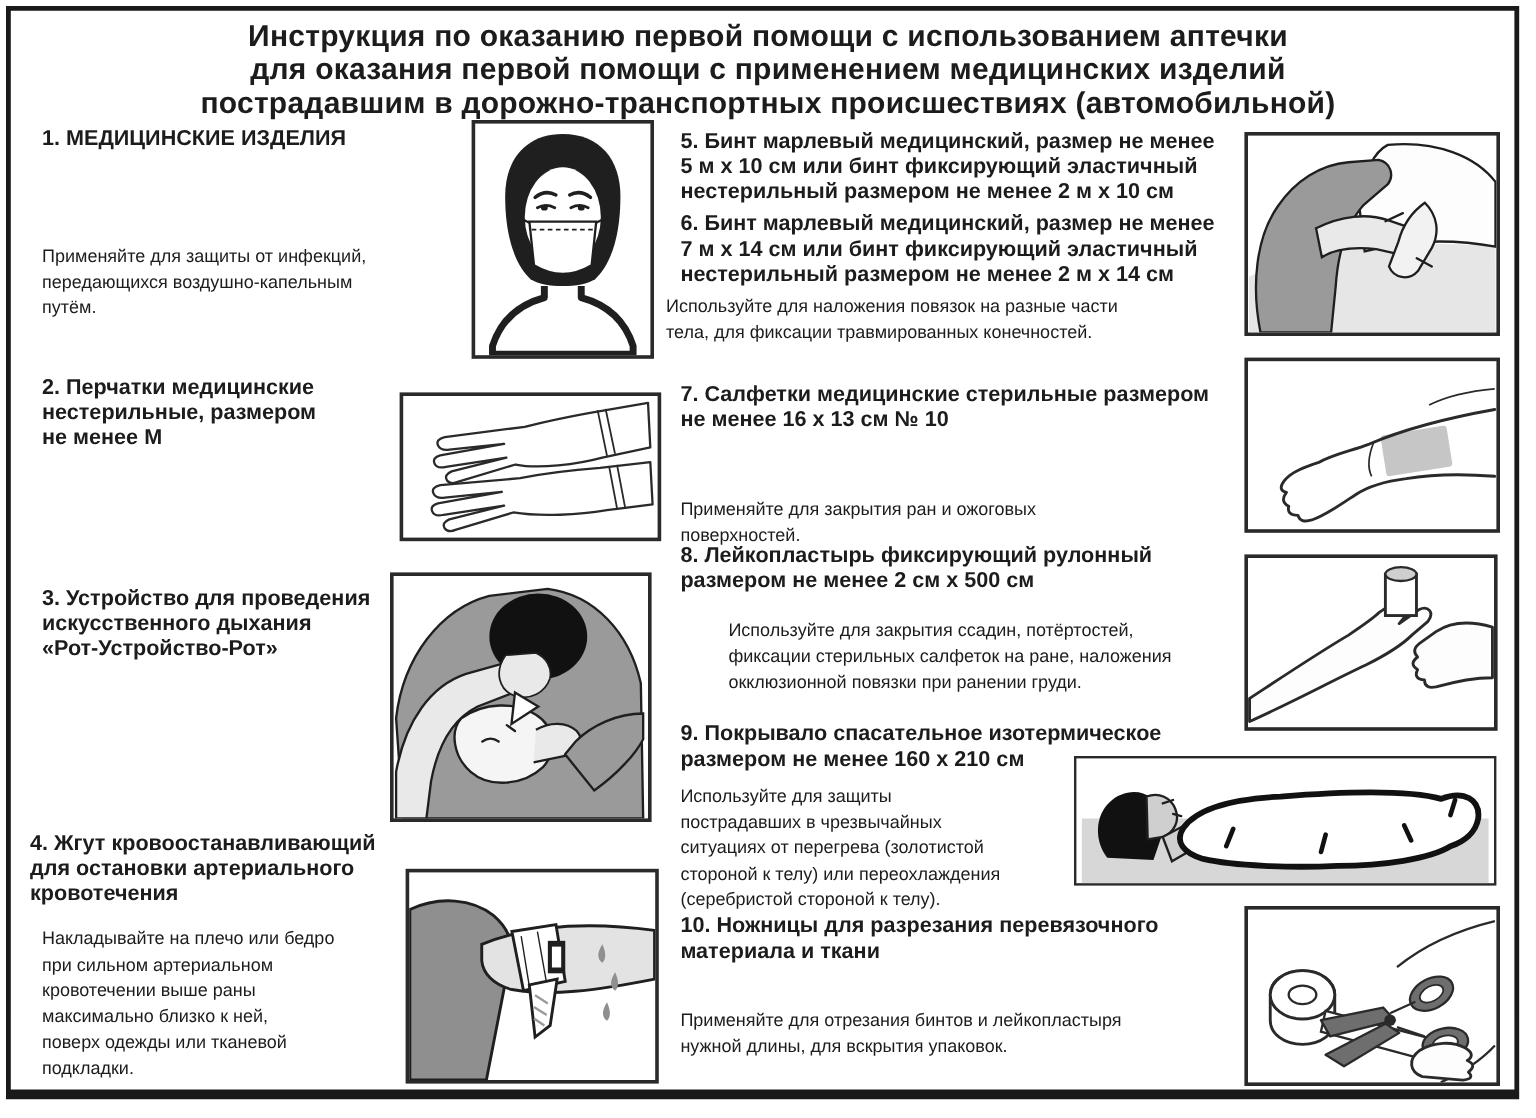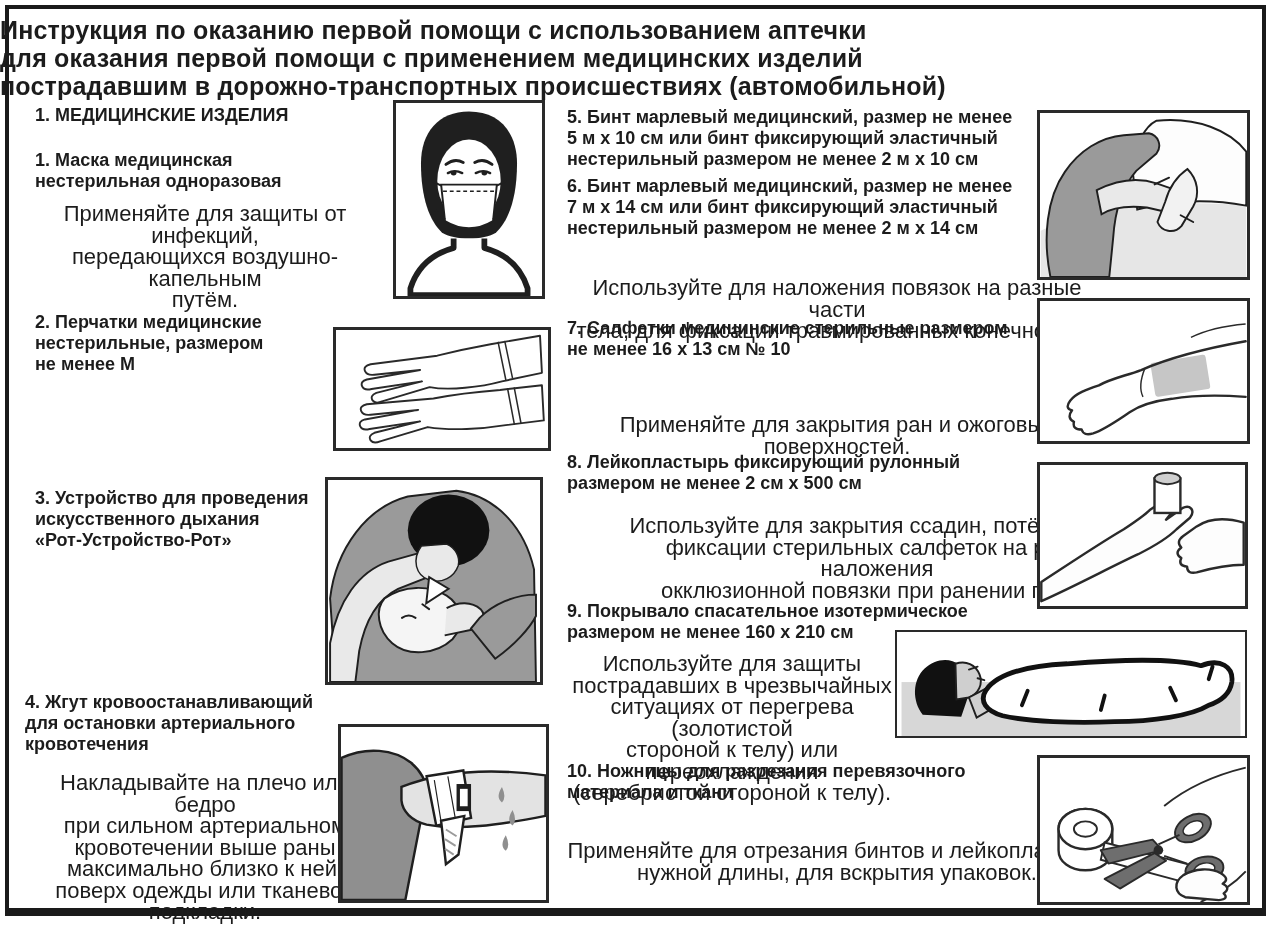--- a/index.html
+++ b/index.html
@@ -5,51 +5,49 @@
   html,body{margin:0;padding:0;background:#e8e8e8;}
   .page{
     position:relative;width:1280px;height:932px;background:#fff;
     font-family:"Liberation Sans", sans-serif;color:#1c1c1c;overflow:hidden;
   }
   .frame{
     position:absolute;left:5px;top:5px;width:1261px;height:911px;
     border:4px solid #1a1a1a;border-bottom-width:8px;box-sizing:border-box;
   }
   .title{
-    position:absolute;left:0;top:16px;width:1280px;
+    position:absolute;left:0;top:16px;width:1280px;text-align:center;
     font-weight:bold;font-size:25px;line-height:28px;letter-spacing:0.2px;
   }
   .h{
     position:absolute;font-weight:bold;font-size:18px;line-height:21px;
     white-space:pre-line;
   }
   .b{
-    position:absolute;font-size:22px;line-height:21.5px;white-space:pre-line;text-align:center;
+    position:absolute;font-size:15px;line-height:21.5px;white-space:pre-line;
   }
   .imgbox{
     position:absolute;border:3px solid #2a2a2a;background:#fff;box-sizing:border-box;
   }
   .imgbox svg{display:block;width:100%;height:100%;}
 </style>
 </head>
 <body>
 
 <div class="page">
   <div class="frame"></div>
 
   <div class="title">
     <div>Инструкция по оказанию первой помощи с использованием аптечки</div>
     <div>для оказания первой помощи с применением медицинских изделий</div>
     <div>пострадавшим в дорожно-транспортных происшествиях (автомобильной)</div>
   </div>
 
   <div class="h" style="left:35px;top:105px;width:340px;">1. МЕДИЦИНСКИЕ ИЗДЕЛИЯ</div>
 
-  <div class="h" style="left:35px;top:150px;width:340px;">1. Маска медицинская
-нестерильная одноразовая</div>
   <div class="b" style="left:35px;top:203px;width:340px;">Применяйте для защиты от инфекций,
 передающихся воздушно-капельным
 путём.</div>
 
   <div class="h" style="left:35px;top:312px;width:340px;">2. Перчатки медицинские
 нестерильные, размером
 не менее М</div>
 
   <div class="h" style="left:35px;top:488px;width:340px;">3. Устройство для проведения
 искусственного дыхания
@@ -64,21 +62,21 @@
 максимально близко к ней,
 поверх одежды или тканевой
 подкладки.</div>
 
   <div class="h" style="left:567px;top:107px;width:540px;">5. Бинт марлевый медицинский, размер не менее
 5 м х 10 см или бинт фиксирующий эластичный
 нестерильный размером не менее 2 м х 10 см</div>
   <div class="h" style="left:567px;top:176px;width:540px;">6. Бинт марлевый медицинский, размер не менее
 7 м х 14 см или бинт фиксирующий эластичный
 нестерильный размером не менее 2 м х 14 см</div>
-  <div class="b" style="left:567px;top:245px;width:540px;margin-top:32px;">Используйте для наложения повязок на разные части
+  <div class="b" style="left:555px;top:245px;width:540px;">Используйте для наложения повязок на разные части
 тела, для фиксации травмированных конечностей.</div>
 
   <div class="h" style="left:567px;top:318px;width:540px;">7. Салфетки медицинские стерильные размером
 не менее 16 х 13 см № 10</div>
   <div class="b" style="left:567px;top:382px;width:540px;margin-top:32px;">Применяйте для закрытия ран и ожоговых
 поверхностей.</div>
 
   <div class="h" style="left:567px;top:452px;width:540px;">8. Лейкопластырь фиксирующий рулонный
 размером не менее 2 см х 500 см</div>
   <div class="b" style="left:567px;top:515px;width:540px;margin-left:40px;">Используйте для закрытия ссадин, потёртостей,

